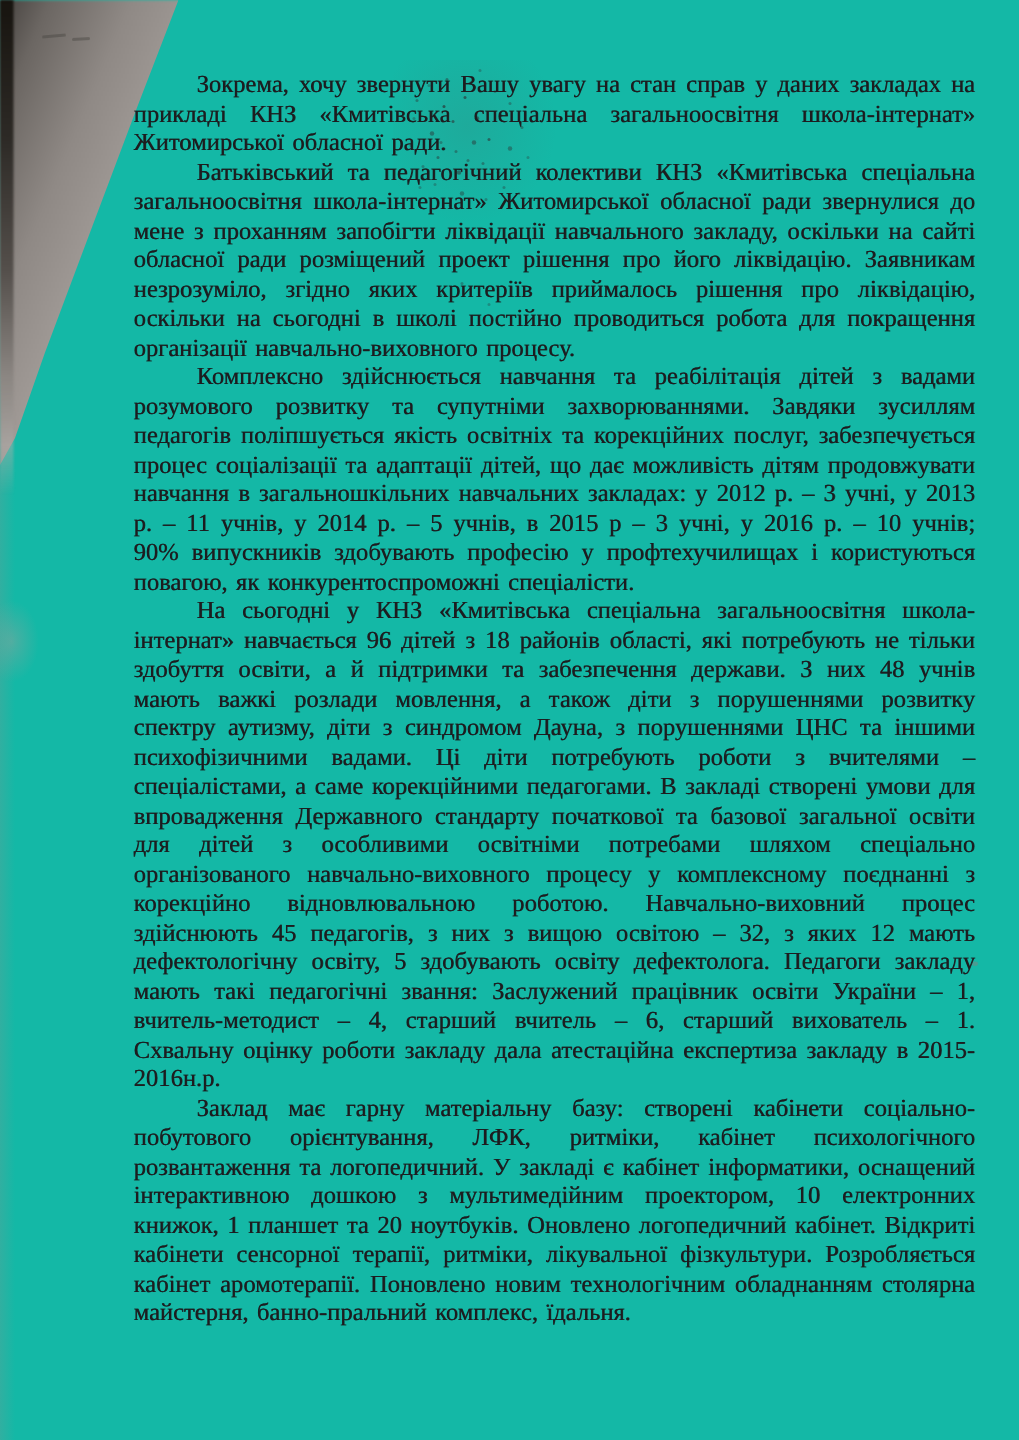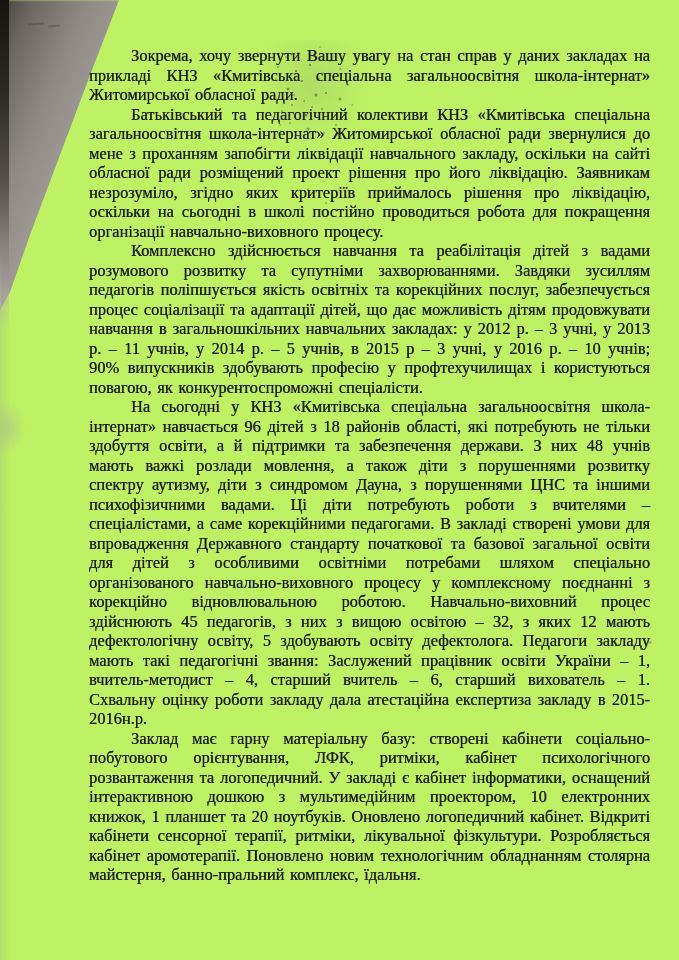--- a/index.html
+++ b/index.html
@@ -4,21 +4,21 @@
 <style>
   html, body {
     margin: 0;
     padding: 0;
     background: #ffffff;
   }
   .scan-page {
     position: relative;
     width: 679px;
     height: 960px;
-    background: #bef264;
+    background: #14b8a6;
     overflow: hidden;
     font-family: "Liberation Serif", serif;
   }
   
   .edge-faint-strip {
     position: absolute;
     left: 0; top: 0;
     width: 10px; height: 100%;
     background: linear-gradient(90deg, rgba(150,146,142,0.22), rgba(150,146,142,0.0));
   }

